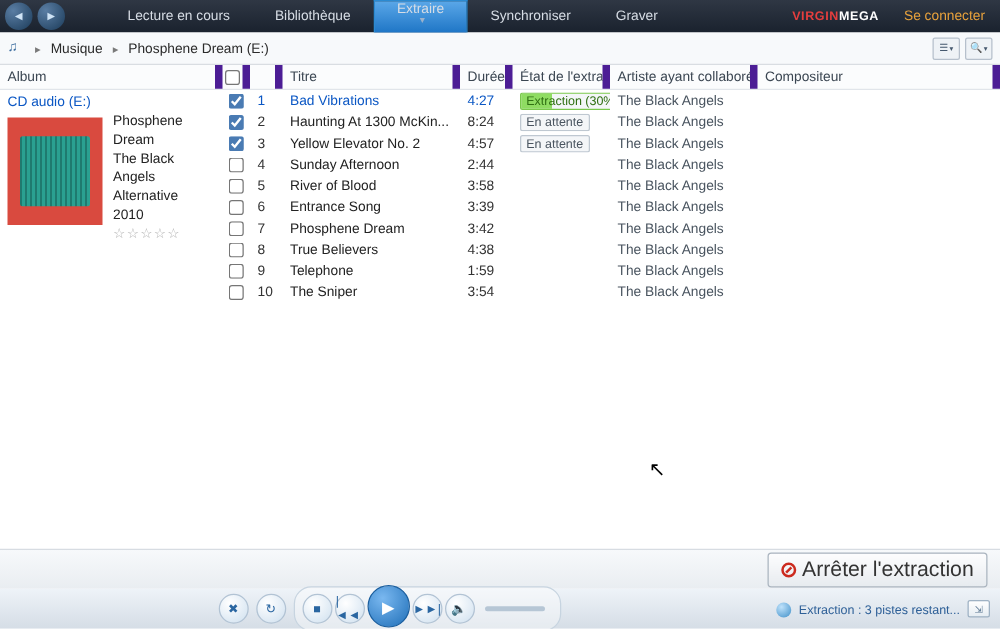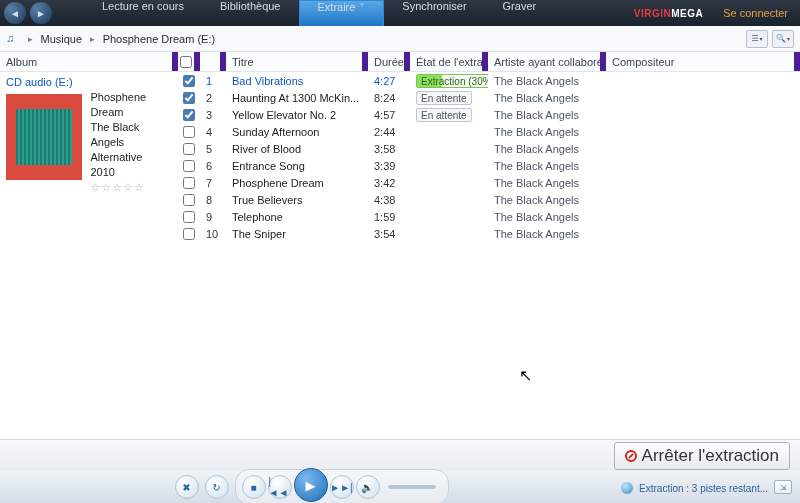--- a/index.html
+++ b/index.html
@@ -3,22 +3,22 @@
 <meta charset="utf-8">
 <style>
   * { box-sizing: border-box; margin: 0; padding: 0; font-family: "Segoe UI", Tahoma, sans-serif; }
   body { width: 800px; height: 503px; overflow: hidden; background: #fff; font-size: 11px; color: #333; }
 
   
   .topbar { height: 26px; background: linear-gradient(#2f3744,#1a222e); display: flex; align-items: center; color: #e5e9ee; }
   .nav-btn { width: 22px; height: 22px; border-radius: 50%; background: radial-gradient(circle at 30% 30%, #5a7da3, #1b3b59); margin: 0 2px; display:flex; align-items:center; justify-content:center; color:#cfe3f5; font-size:10px; cursor:pointer; }
   .nav-btn.first { margin-left:4px }
   .tabs { display:flex; height:100%; margin-left:30px; }
-  .tab { padding:0 18px; display:flex; align-items:flex-start; color:#d7dde5; font-size:11px; cursor:pointer; position:relative; }
-  .tab.active { background:linear-gradient(#5aa7e8,#1f76c6); border:1px solid #2b8ad1; border-bottom:none; }
+  .tab { padding:0 18px; display:flex; align-items:center; color:#d7dde5; font-size:11px; cursor:pointer; position:relative; }
+  .tab.active { background:linear-gradient(#5aa7e8,#1f76c6); border:1px solid #2b8ad1; border-bottom:none;flex-direction:column; }
   .tab .drop { font-size:7px; margin-left:3px; color:#9cb2cb;}
   .brand { margin-left:auto; margin-right:20px; font-size:10px; letter-spacing:0.5px; }
   .brand .v1{color:#e63e3e;font-weight:bold}
   .brand .v2{color:#fff;font-weight:bold}
   .signin { color:#e8a23c; margin-right:12px; font-size:11px; cursor:pointer;}
 
   
   .crumbbar { height:26px; border-bottom:1px solid #d9dde2; display:flex; align-items:center; padding:0 6px; background:#f7f9fb;}
   .crumb-icon { width:14px; height:14px; margin-right:4px; color:#3f6fa0;}
   .crumb { display:flex; align-items:center; gap:4px; font-size:11px; color:#2b2b2b; }

